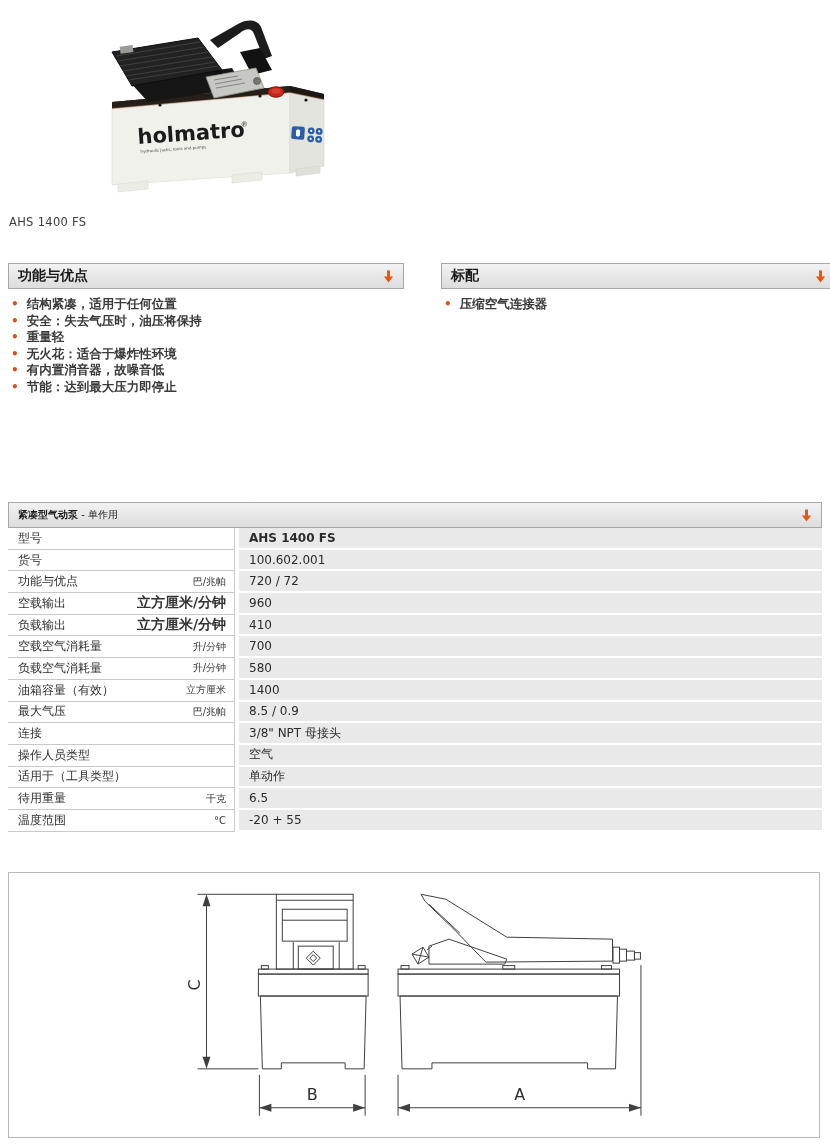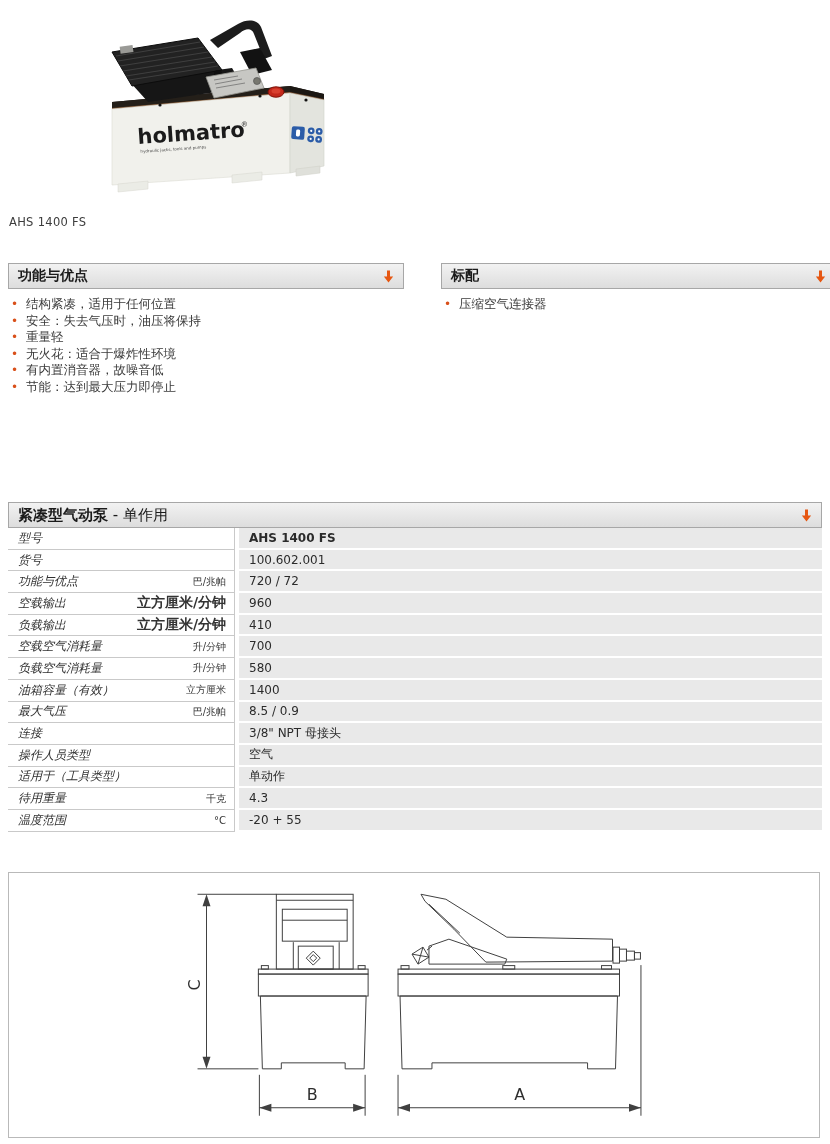--- a/index.html
+++ b/index.html
@@ -17,37 +17,37 @@
     height:24px;background:linear-gradient(#f2f2f2,#dddddd);
     border:1px solid #a7a7a7;display:flex;align-items:center;
     justify-content:space-between;padding:0 7px 0 9px;box-sizing:content-box;
   }
   .bar .t{font-weight:bold;font-size:14px;color:#1b1b1b;}
   .bar .t .sub{font-weight:normal;}
   .dl-arrow{width:15px;height:17px;display:block;cursor:pointer;}
 
   
   ul.bullets{list-style:none;margin:7px 0 0 0;padding:0 0 0 3px;}
-  ul.bullets li{display:flex;align-items:flex-start;font-size:12.5px;line-height:16.6px;color:#3a3a3a;}
+  ul.bullets li{display:flex;align-items:flex-start;font-size:12.5px;line-height:16.6px;color:#3a3a3a;font-weight:bold;}
   ul.bullets li::before{content:"•";color:#d9501a;font-size:12px;margin:0 8px 0 0;line-height:16.6px;}
 
   .features{position:absolute;left:8px;top:263px;width:396px;}
   .standard{position:absolute;left:441px;top:263px;width:395px;}
 
   
   .spec{position:absolute;left:8px;top:502px;width:814px;}
-  .spec .bar .t{font-size:15px;}
+  .spec .bar .t{font-size:10px;}
   .srow{display:flex;height:21.7px;}
   .slabel{
     width:227px;box-sizing:border-box;display:flex;justify-content:space-between;
     align-items:center;padding:0 8px 0 10px;
     border-bottom:1px solid #c9c9c9;border-right:1px solid #c9c9c9;
     font-size:12px;color:#2f2f2f;background:#fff;
   }
-  .slabel .lab{white-space:nowrap;font-style:italic;}
+  .slabel .lab{white-space:nowrap;}
   .sunit{font-size:10px;color:#333;white-space:nowrap;margin-left:6px;}
   .sunit.u-sm{font-size:14px;font-weight:bold;}
   .svalue{
     flex:1;margin-left:4px;background:#e9e9e9;border-bottom:2px solid #ffffff;
     display:flex;align-items:center;padding-left:10px;font-size:12px;color:#2b2b2b;
   }
   .svalue.v-bold{font-weight:bold;}
 
   
   .drawbox{
@@ -263,21 +263,21 @@
         <span class="lab">适用于（工具类型）</span>
         <span class="sunit"></span>
       </div>
     <div class="svalue">单动作</div>
   </div>
   <div class="srow">
     <div class="slabel">
         <span class="lab">待用重量</span>
         <span class="sunit">千克</span>
       </div>
-    <div class="svalue">4.3</div>
+    <div class="svalue">6.5</div>
   </div>
   <div class="srow">
     <div class="slabel">
         <span class="lab">温度范围</span>
         <span class="sunit">°C</span>
       </div>
     <div class="svalue">-20 + 55</div>
   </div>
   <div class="srow">
   </div>

